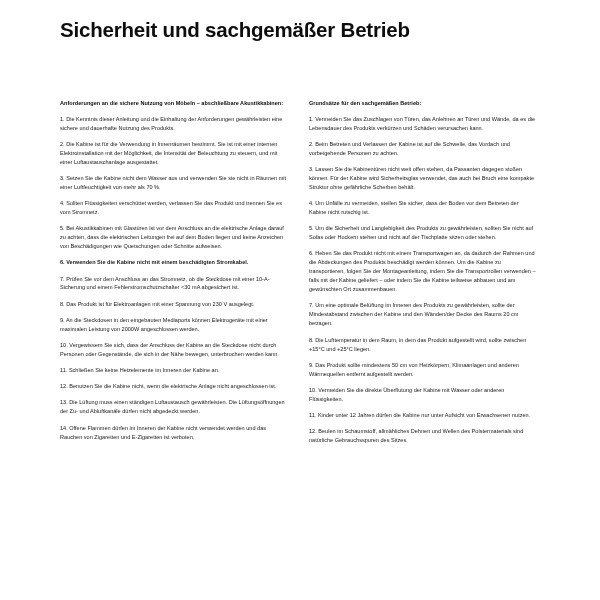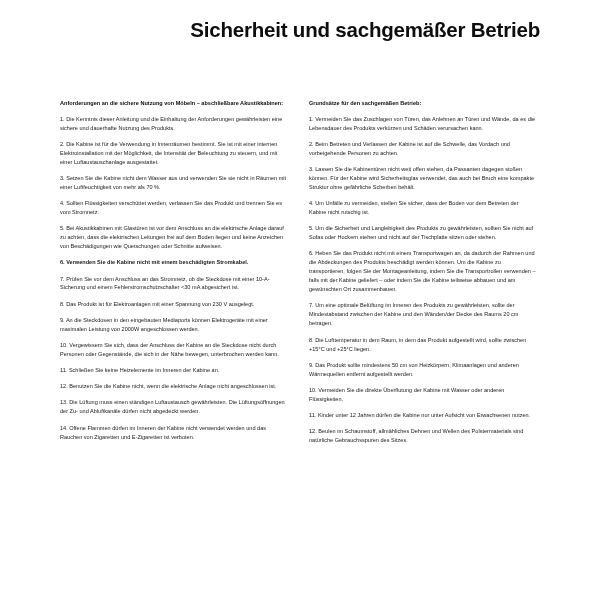--- a/index.html
+++ b/index.html
@@ -22,21 +22,20 @@
     padding: 18px 60px 0 60px;
   }
   .page-title {
     font-size: 20.5px;
     font-weight: bold;
     letter-spacing: -0.2px;
     line-height: 1.2;
     margin: 0;
     padding: 0 0 2px 0;
     color: #0d0d0d;
-    text-align: right;
   }
   .columns {
     display: flex;
     flex-direction: row;
     gap: 22px;
     margin-top: 54px;
   }
   .column {
     width: 227px;
     flex: 0 0 227px;

